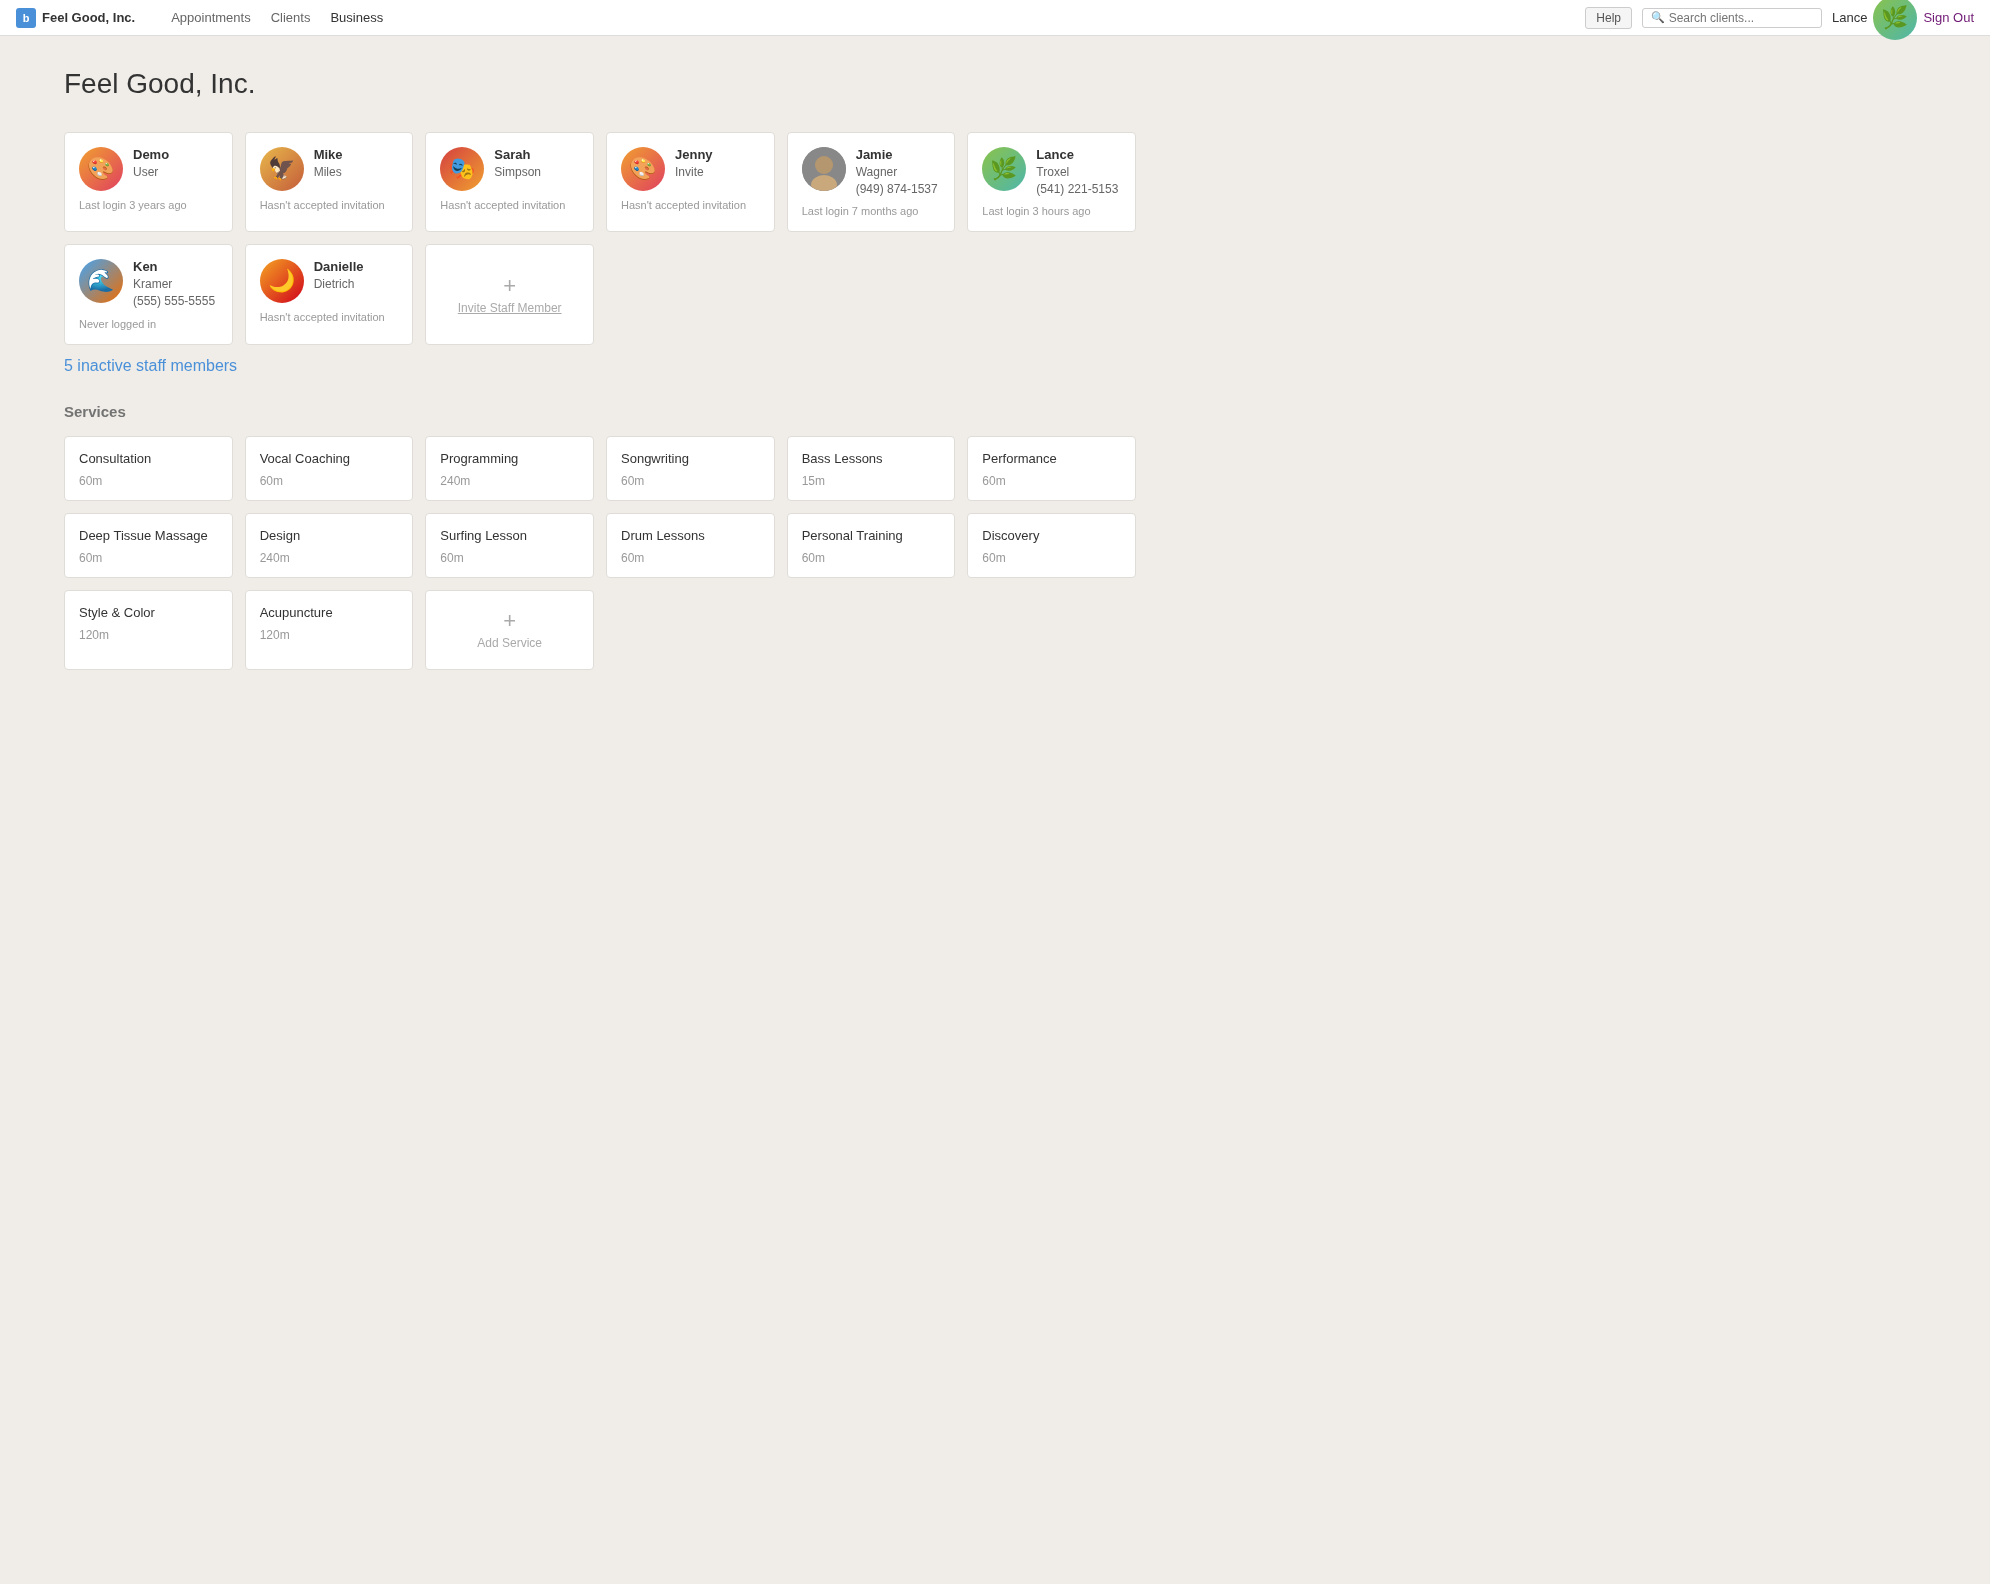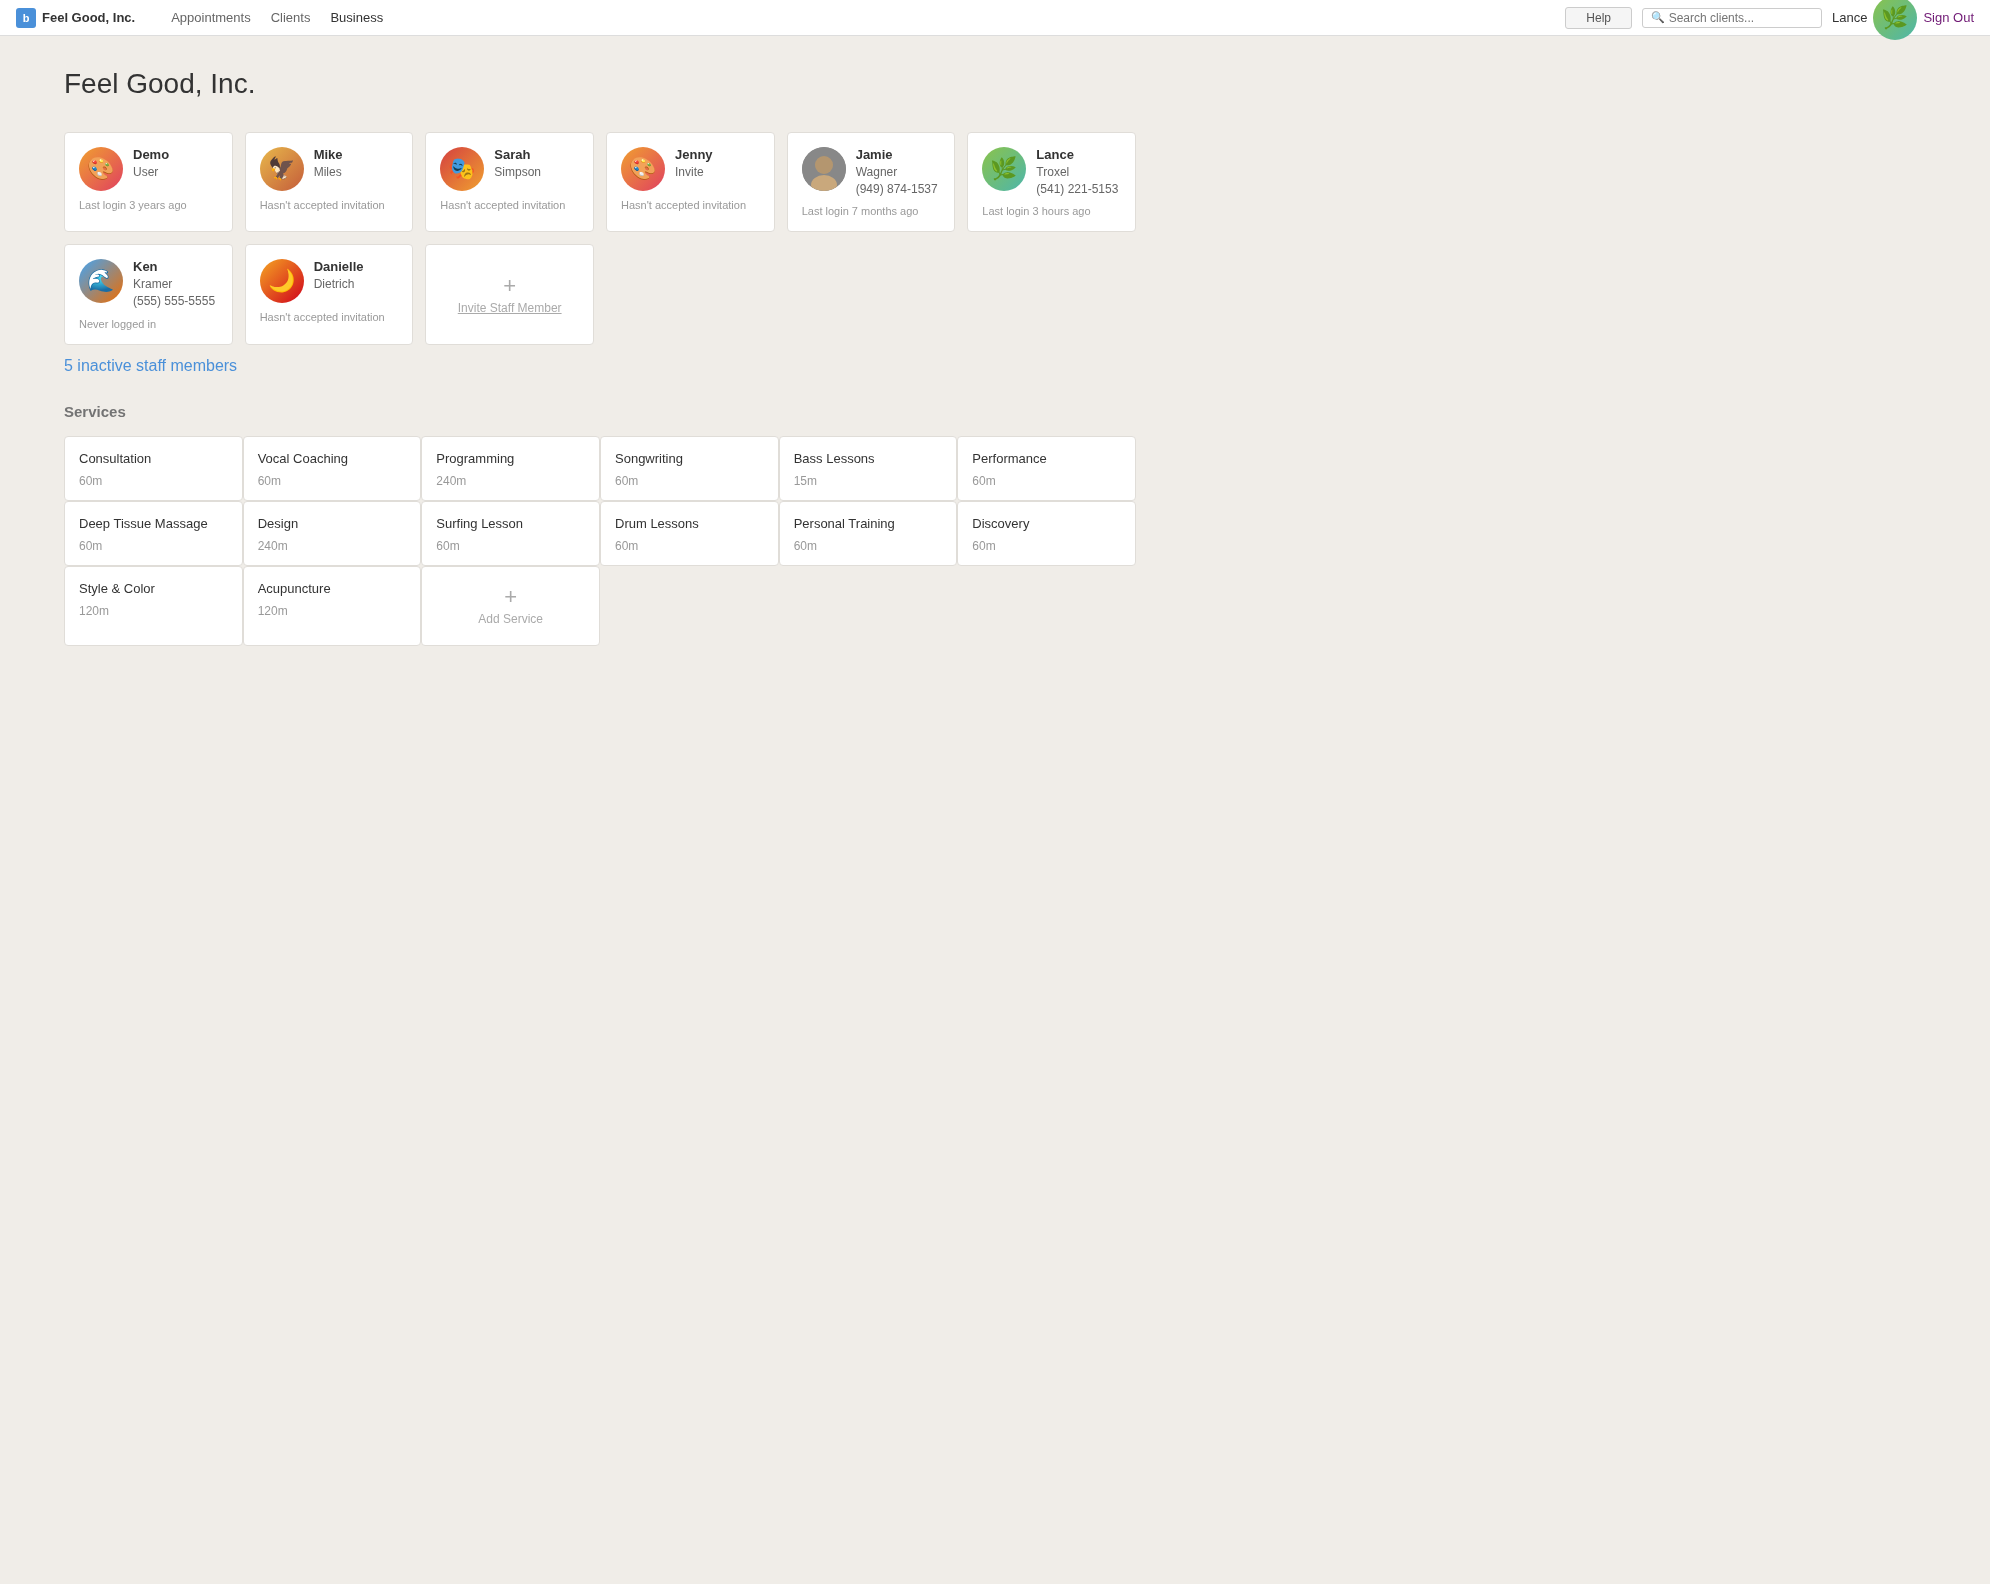--- a/index.html
+++ b/index.html
@@ -7,21 +7,21 @@
 
     
     .nav { background: #fff; border-bottom: 1px solid #ddd; display: flex; align-items: center; padding: 0 16px; height: 36px; }
     .nav-logo { display: flex; align-items: center; margin-right: 16px; }
     .nav-logo-icon { width: 20px; height: 20px; background: #4a90d9; border-radius: 3px; display: flex; align-items: center; justify-content: center; color: #fff; font-weight: bold; font-size: 11px; margin-right: 6px; }
     .nav-brand { font-weight: 600; font-size: 13px; color: #333; margin-right: 20px; }
     .nav-links { display: flex; gap: 20px; }
     .nav-link { font-size: 13px; color: #666; cursor: pointer; text-decoration: none; }
     .nav-link.active { color: #333; }
     .nav-right { margin-left: auto; display: flex; align-items: center; gap: 10px; }
-    .help-btn { border: 1px solid #ccc; background: #f5f5f5; padding: 3px 20px; border-radius: 3px; font-size: 12px; color: #555; cursor: pointer; }
+    .help-btn { border: 1px solid #ccc; background: #f5f5f5; padding: 3px 10px; border-radius: 3px; font-size: 12px; color: #555; cursor: pointer; }
     .search-box { display: flex; align-items: center; border: 1px solid #ccc; border-radius: 3px; padding: 2px 8px; background: #fff; width: 180px; }
     .search-icon-nav { color: #999; margin-right: 4px; font-size: 11px; }
     .search-input { border: none; outline: none; font-size: 12px; color: #666; width: 100%; background: transparent; }
     .nav-user { display: flex; align-items: center; gap: 6px; font-size: 13px; color: #333; }
     .nav-avatar { width: 24px; height: 24px; border-radius: 50%; overflow: hidden; }
     .signout-link { color: #701a75; font-size: 13px; cursor: pointer; }
 
     
     .page { padding: 32px 64px; max-width: 1200px; }
     .page-title { font-size: 28px; font-weight: 300; color: #333; margin-bottom: 32px; }
@@ -37,21 +37,21 @@
     .staff-sub { font-size: 12px; color: #666; line-height: 1.4; }
     .staff-status { font-size: 11px; color: #999; }
     .invite-card { background: #fff; border: 1px solid #e0ddd8; border-radius: 4px; padding: 14px; cursor: pointer; display: flex; flex-direction: column; align-items: center; justify-content: center; min-height: 90px; color: #aaa; }
     .invite-plus { font-size: 22px; line-height: 1; margin-bottom: 4px; }
     .invite-label { font-size: 12px; text-align: center; text-decoration: underline; }
 
     .inactive-link { color: #4a90d9; font-size: 16px; cursor: pointer; margin-bottom: 28px; display: inline-block; }
 
     
     .section-title { font-size: 15px; font-weight: 700; color: #737373; margin-bottom: 16px; }
-    .services-grid { display: grid; grid-template-columns: repeat(6, 1fr); }
+    .services-grid { display: grid; grid-template-columns: repeat(6, 1fr); gap: 12px; }
     .service-card { background: #fff; border: 1px solid #e0ddd8; border-radius: 4px; padding: 14px 14px 12px; cursor: pointer; }
     .service-name { font-size: 13px; font-weight: 500; color: #333; margin-bottom: 8px; }
     .service-duration { font-size: 12px; color: #999; }
     .add-service-card { background: #fff; border: 1px solid #e0ddd8; border-radius: 4px; padding: 14px; cursor: pointer; display: flex; flex-direction: column; align-items: center; justify-content: center; min-height: 80px; color: #aaa; }
     .add-plus { font-size: 22px; line-height: 1; margin-bottom: 4px; }
     .add-label { font-size: 12px; }
 
     
     .avatar-demo { background: linear-gradient(135deg, #f0a030, #e04060); border-radius: 50%; width: 44px; height: 44px; display: flex; align-items: center; justify-content: center; }
     .avatar-scotty { background: #5b3a7e; border-radius: 50%; width: 44px; height: 44px; overflow: hidden; }

